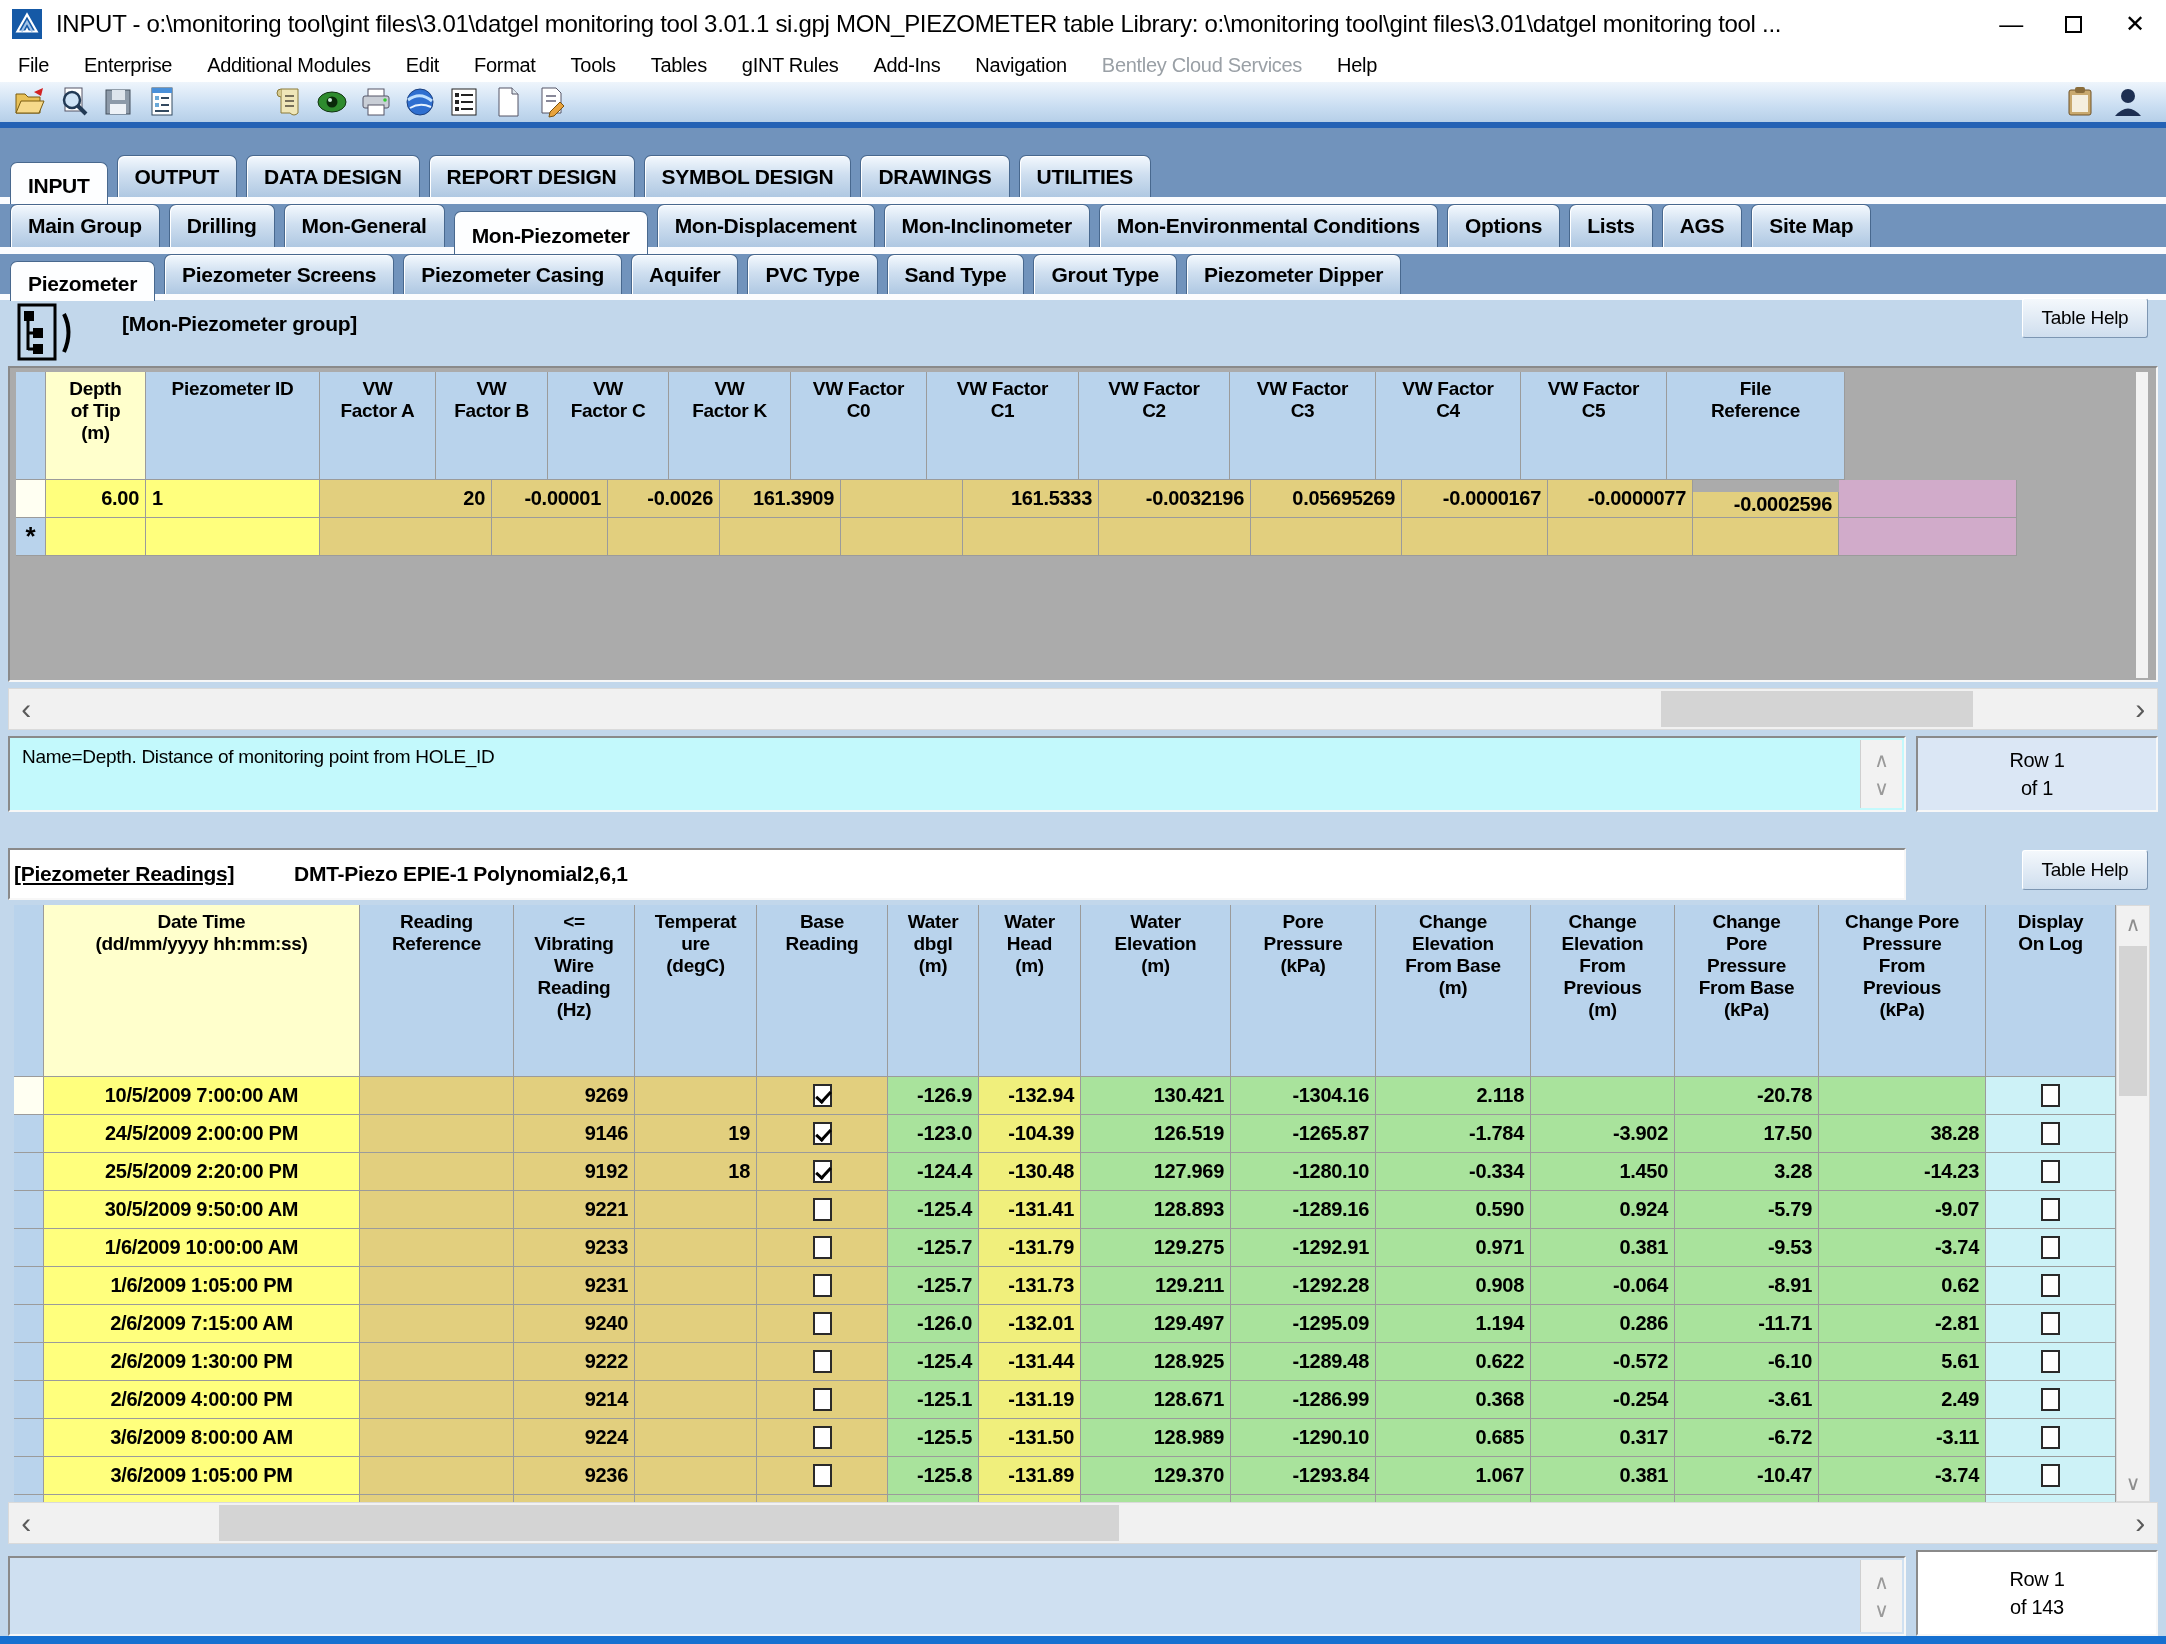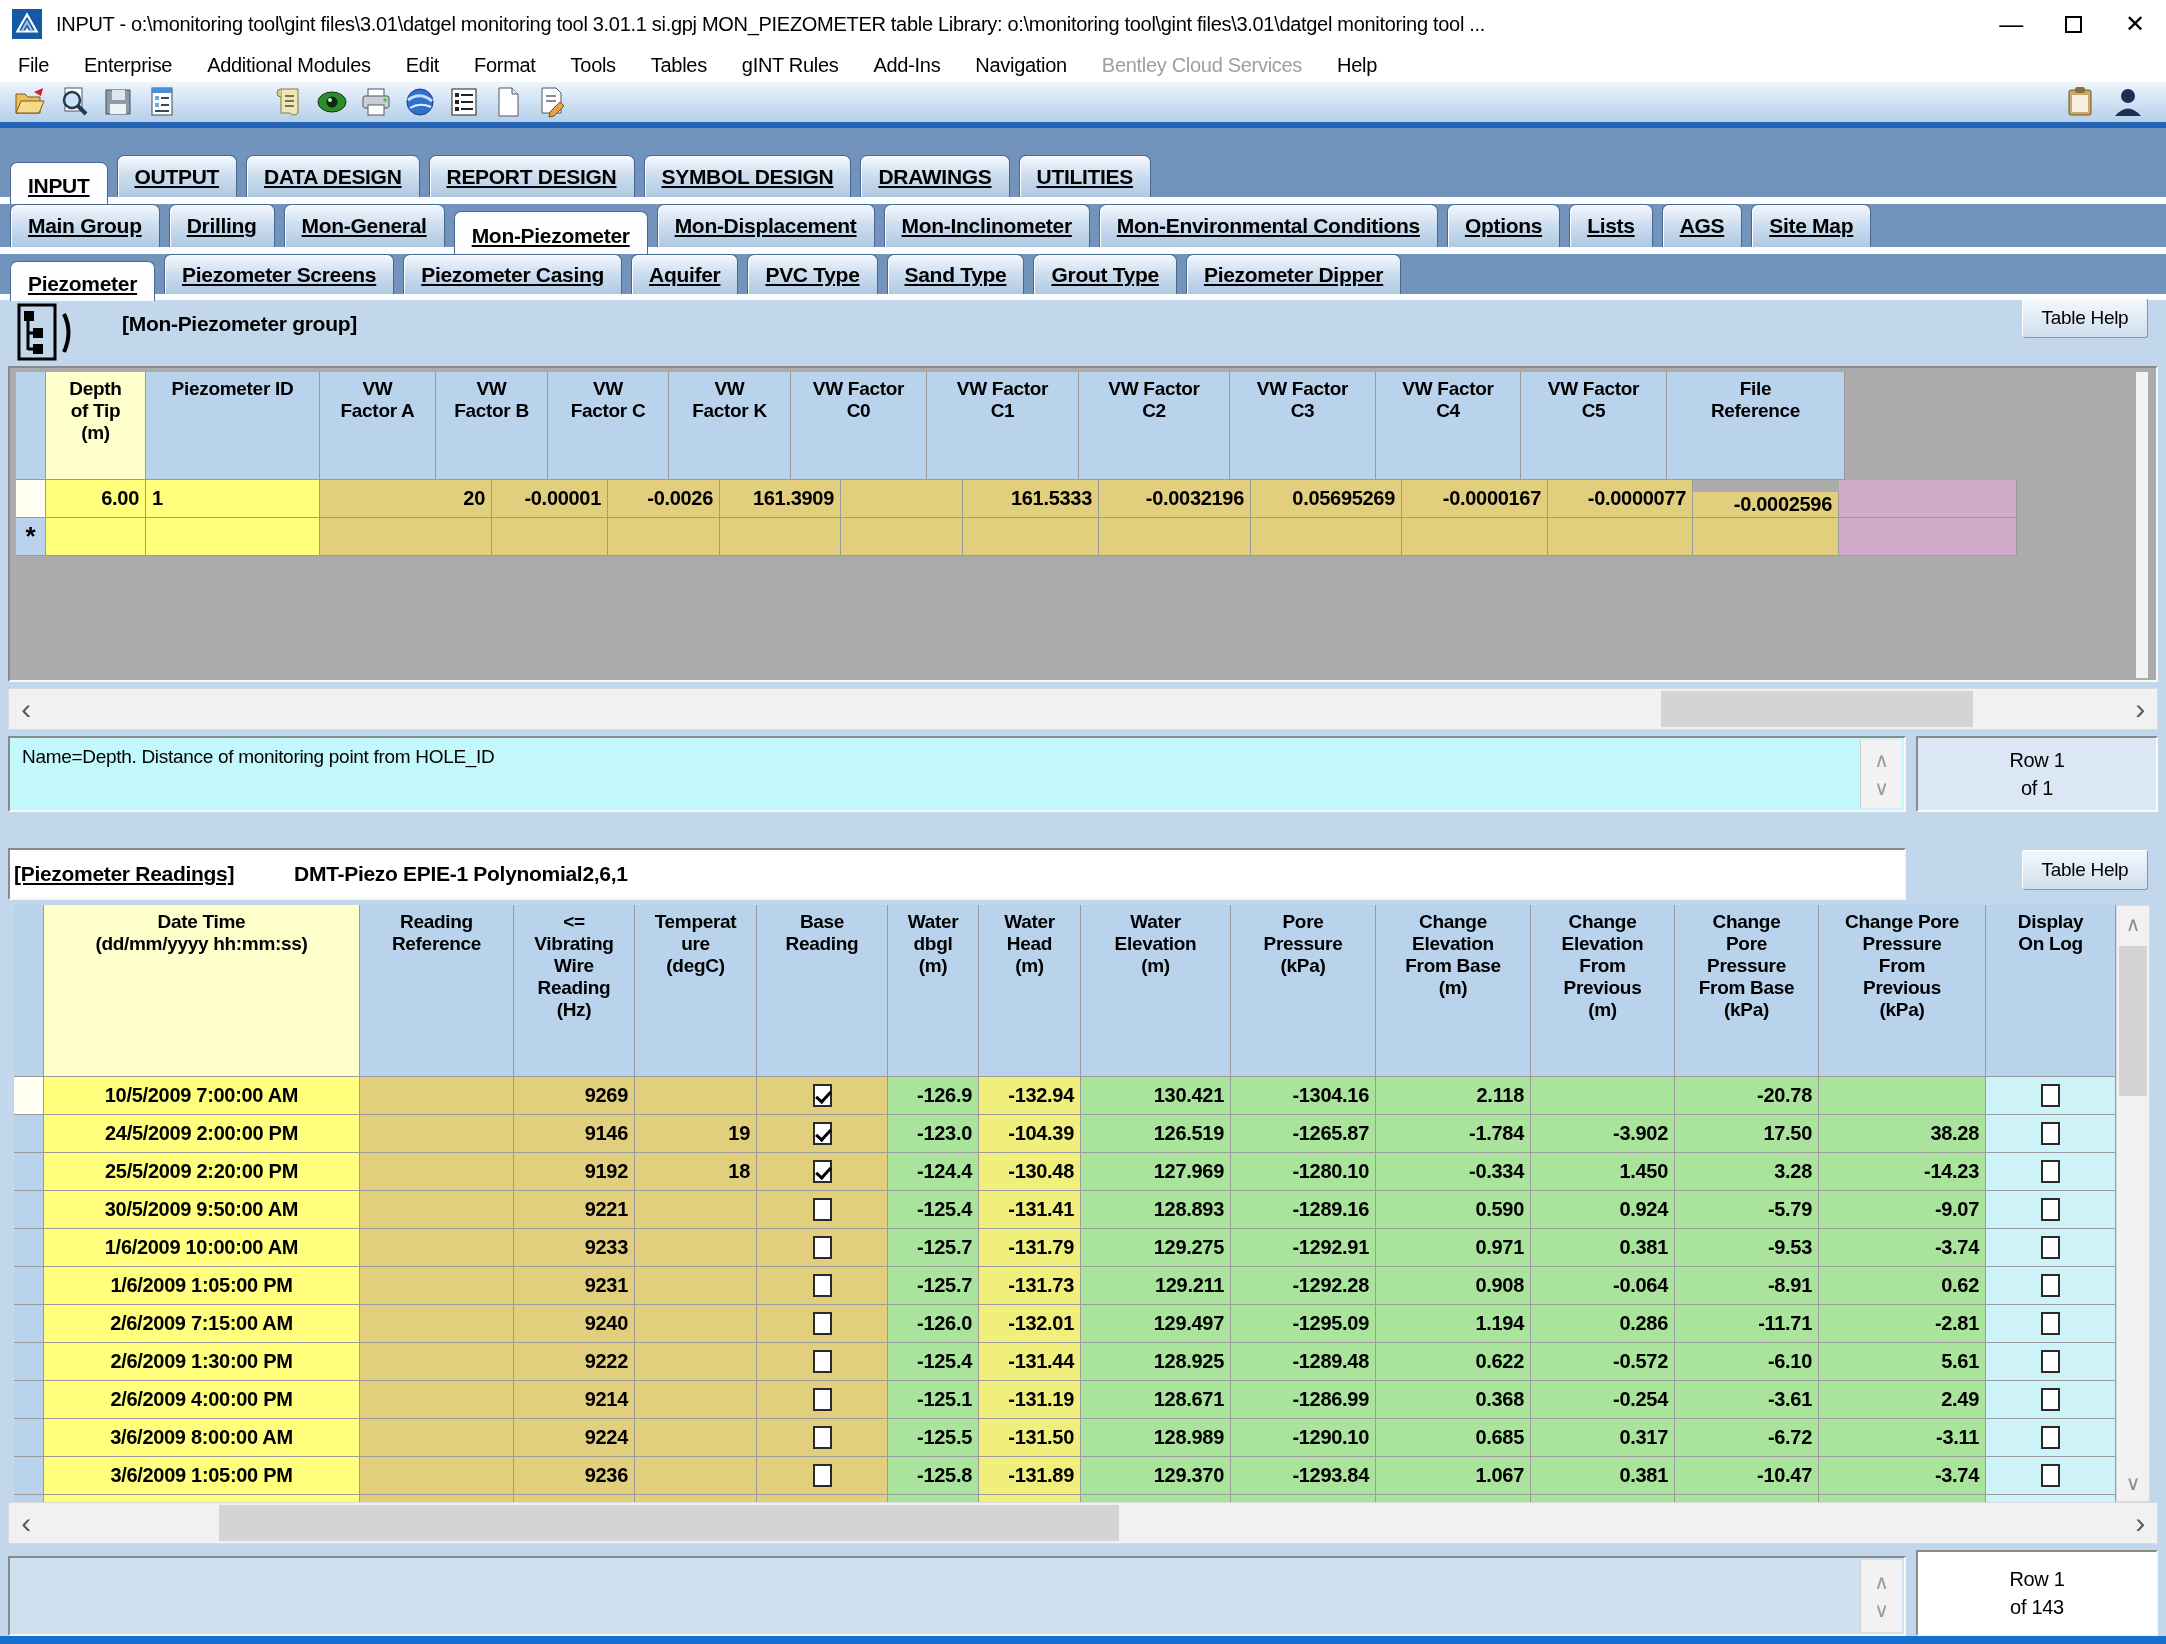--- a/index.html
+++ b/index.html
@@ -2,21 +2,21 @@
 <html><head>
 <meta charset="utf-8">
 <style>
   html,body{margin:0;padding:0;background:#777;}
   *{box-sizing:border-box;}
   .win{position:relative;width:2166px;height:1644px;background:#c2d7eb;overflow:hidden;
        font-family:"Liberation Sans",sans-serif;color:#000;letter-spacing:-0.3px;}
   
   .titlebar{position:absolute;left:0;top:0;width:2166px;height:48px;background:#fff;display:flex;align-items:center;}
   .app-icon{width:30px;height:30px;margin:0 14px 0 12px;flex:0 0 auto;}
-  .title-text{font-size:20px;white-space:nowrap;overflow:hidden;}
+  .title-text{font-size:24px;white-space:nowrap;overflow:hidden;}
   .winbtns{position:absolute;right:0;top:0;height:48px;display:flex;}
   .winbtn{width:62px;height:48px;display:flex;align-items:center;justify-content:center;font-size:24px;}
   .maxbox{width:17px;height:17px;border:2px solid #000;}
   
   .menubar{position:absolute;left:0;top:48px;width:2166px;height:34px;background:#fff;display:flex;align-items:center;gap:35px;padding-left:18px;font-size:20px;}
   .menu-item{white-space:nowrap;}
   .menu-item.disabled{color:#9aa0a6;}
   
   .toolbar{position:absolute;left:0;top:82px;width:2166px;height:40px;background:linear-gradient(180deg,#eef5fc,#cadef2 60%,#b6cfe8);}
   .blueline{position:absolute;left:0;top:122px;width:2166px;height:6px;background:#2462b5;}
@@ -27,21 +27,21 @@
   
   .tabband{position:absolute;left:0;top:128px;width:2166px;height:166px;background:#7193bc;}
   .tabrow{position:absolute;left:10px;right:0;display:flex;align-items:flex-end;white-space:nowrap;}
   .r1{top:27px;height:42px;} .r2{top:76px;height:43px;} .r3{top:126px;height:40px;}
   .band{position:absolute;left:0;width:2166px;height:7px;background:#fbfcfe;}
   .b1{top:69px;} .b2{top:119px;}
   .topstrip{position:absolute;left:0;top:294px;width:2166px;height:6px;background:#fbfcfe;}
   .tab{display:inline-flex;align-items:center;height:100%;padding:12px 17px;margin-right:9px;
        background:linear-gradient(180deg,#f4f9fe 0%,#cfdff0 45%,#afc8e2 100%);
        border:1px solid #48688e;border-bottom:none;border-radius:7px 7px 0 0;
-       font-weight:bold;font-size:21px;box-shadow:inset 1px 1px 0 #fff;text-decoration:underline;}
+       font-weight:bold;font-size:21px;box-shadow:inset 1px 1px 0 #fff;}
   .tab.active{background:#fdfeff;position:relative;z-index:2;margin-bottom:-7px;padding-bottom:7px;box-shadow:none;}
   
   .content{position:absolute;left:0;top:300px;width:2166px;height:1336px;background:#c2d7eb;}
   .tree-btn{position:absolute;left:16px;top:302px;width:60px;height:62px;}
   .group-title{position:absolute;left:122px;top:312px;font-size:21px;font-weight:bold;}
   .help-btn{position:absolute;width:126px;height:40px;background:linear-gradient(180deg,#f4f8fc,#cfdeee);
             border:1px solid #7d96b2;border-top-color:#fff;border-left-color:#fff;border-radius:3px;
             display:flex;align-items:center;justify-content:center;font-size:19px;box-shadow:1px 1px 0 #5f7globa;}
   .sunken{border:2px solid;border-color:#8a8a8a #f7f7f7 #f7f7f7 #8a8a8a;}
   .upper-region{position:absolute;left:8px;top:366px;width:2150px;height:316px;background:#ababab;}

